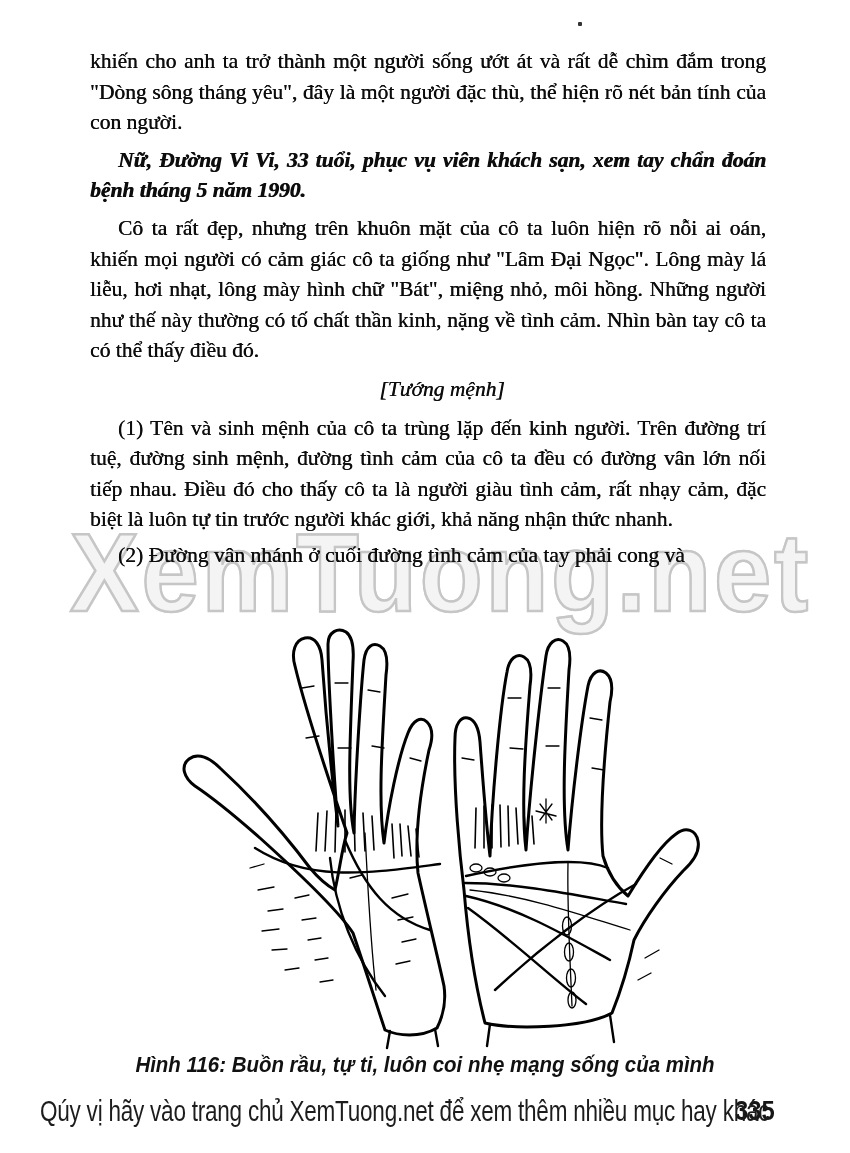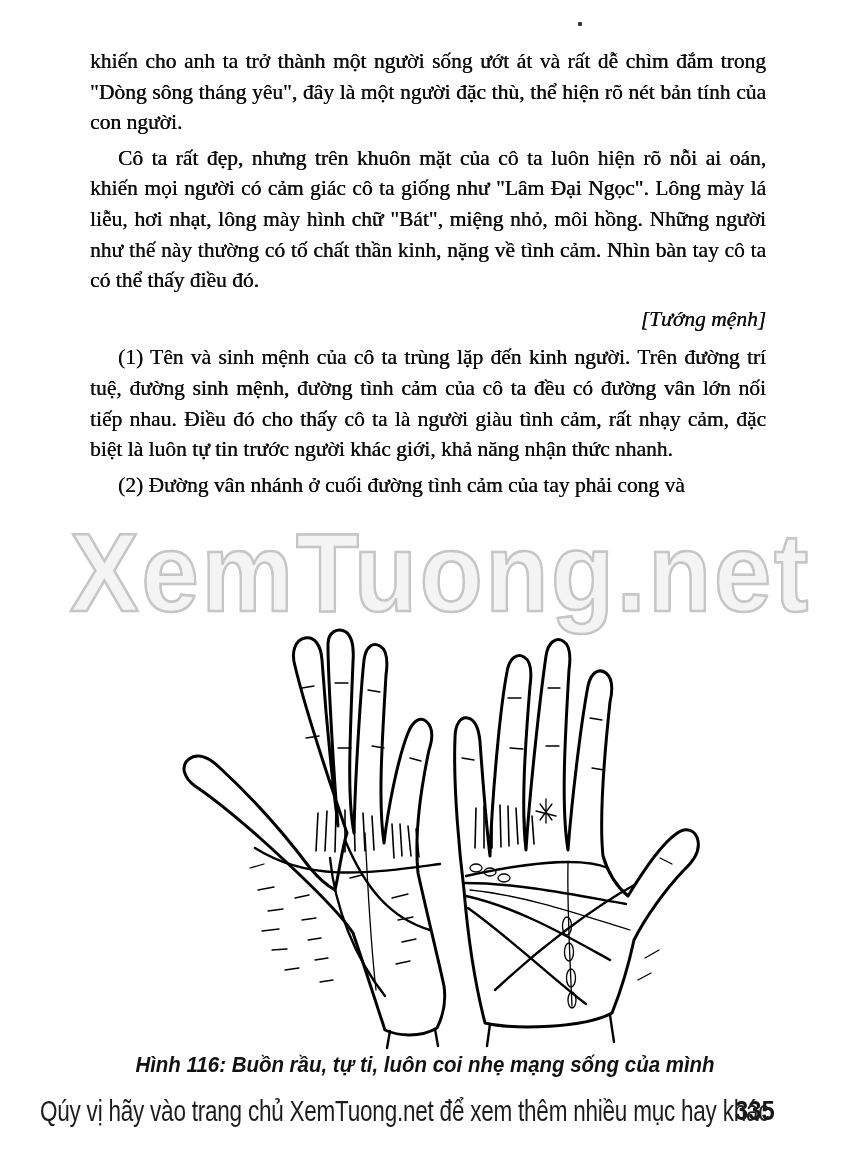--- a/index.html
+++ b/index.html
@@ -22,21 +22,21 @@
     position:absolute;left:90px;top:46px;width:676px;z-index:1;
     font-size:21.5px;line-height:30.6px;text-align:justify;
     text-shadow:0.35px 0 0 currentColor;
   }
   .textblock p{margin:0 0 5px 0;}
   p.indent{text-indent:28px;}
   p.case-heading{
     font-weight:bold;font-style:italic;text-indent:28px;margin:7px 0 7px 0;
     text-shadow:0.6px 0 0 currentColor;
   }
-  p.section-label{font-style:italic;text-indent:28px;margin:8px 0 8px 0;text-align:right;}
+  p.section-label{font-style:italic;text-indent:28px;margin:8px 0 8px 0;text-align:center;}
   p.last{margin-bottom:16px;}
   
   .figure{position:absolute;left:140px;top:628px;width:600px;height:422px;z-index:1;}
   .caption{
     position:absolute;left:0;top:1052px;width:850px;z-index:1;
     text-align:center;font-family:"Liberation Sans",sans-serif;
     font-weight:bold;font-style:italic;font-size:22px;color:#111;
     transform:scaleX(0.93);transform-origin:center;
   }
   
@@ -60,20 +60,21 @@
 <body>
 
 <div class="page">
 
   <div class="watermark">XemTuong.net</div>
 
   <div class="speck"></div>
 
   <div class="textblock">
     <p>khiến cho anh ta trở thành một người sống ướt át và rất dễ chìm đắm trong "Dòng sông tháng yêu", đây là một người đặc thù, thể hiện rõ nét bản tính của con người.</p>
+    <p class="case-heading">Nữ, Đường Vi Vi, 33 tuổi, phục vụ viên khách sạn, xem tay chẩn đoán bệnh tháng 5 năm 1990.</p>
     <p class="indent">Cô ta rất đẹp, nhưng trên khuôn mặt của cô ta luôn hiện rõ nỗi ai oán, khiến mọi người có cảm giác cô ta giống như "Lâm Đại Ngọc". Lông mày lá liễu, hơi nhạt, lông mày hình chữ "Bát", miệng nhỏ, môi hồng. Những người như thế này thường có tố chất thần kinh, nặng về tình cảm. Nhìn bàn tay cô ta có thể thấy điều đó.</p>
     <p class="section-label">[Tướng mệnh]</p>
     <p class="indent">(1) Tên và sinh mệnh của cô ta trùng lặp đến kinh người. Trên đường trí tuệ, đường sinh mệnh, đường tình cảm của cô ta đều có đường vân lớn nối tiếp nhau. Điều đó cho thấy cô ta là người giàu tình cảm, rất nhạy cảm, đặc biệt là luôn tự tin trước người khác giới, khả năng nhận thức nhanh.</p>
     <p class="indent last">(2) Đường vân nhánh ở cuối đường tình cảm của tay phải cong và</p>
   </div>
 
   <div class="figure">
     <svg width="600" height="422" viewBox="0 0 600 422">
 
       <g>

